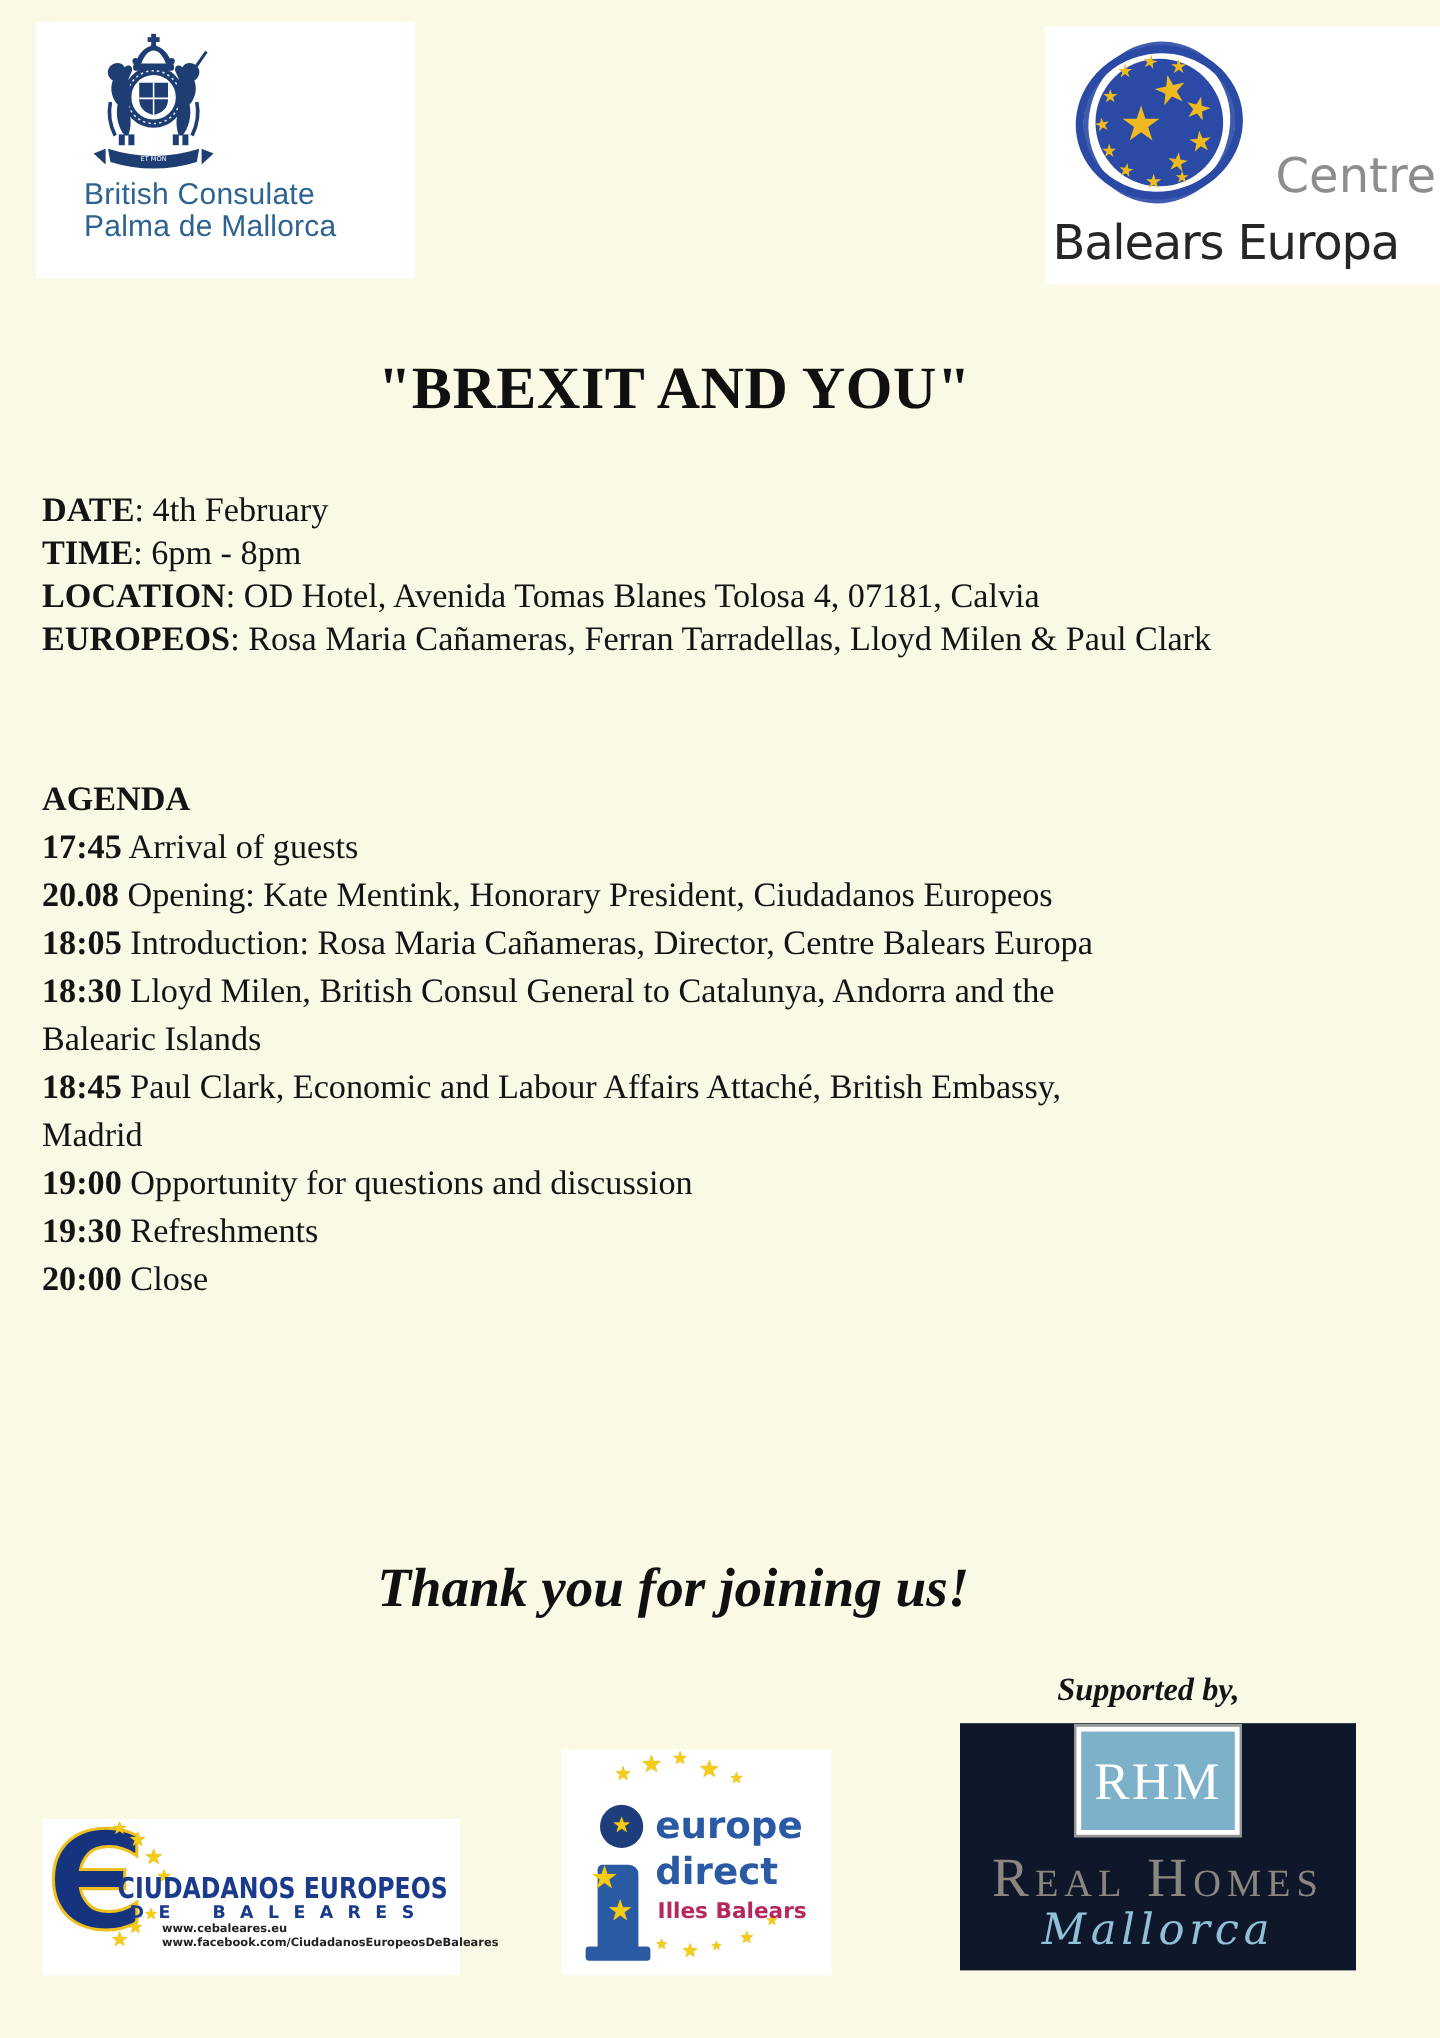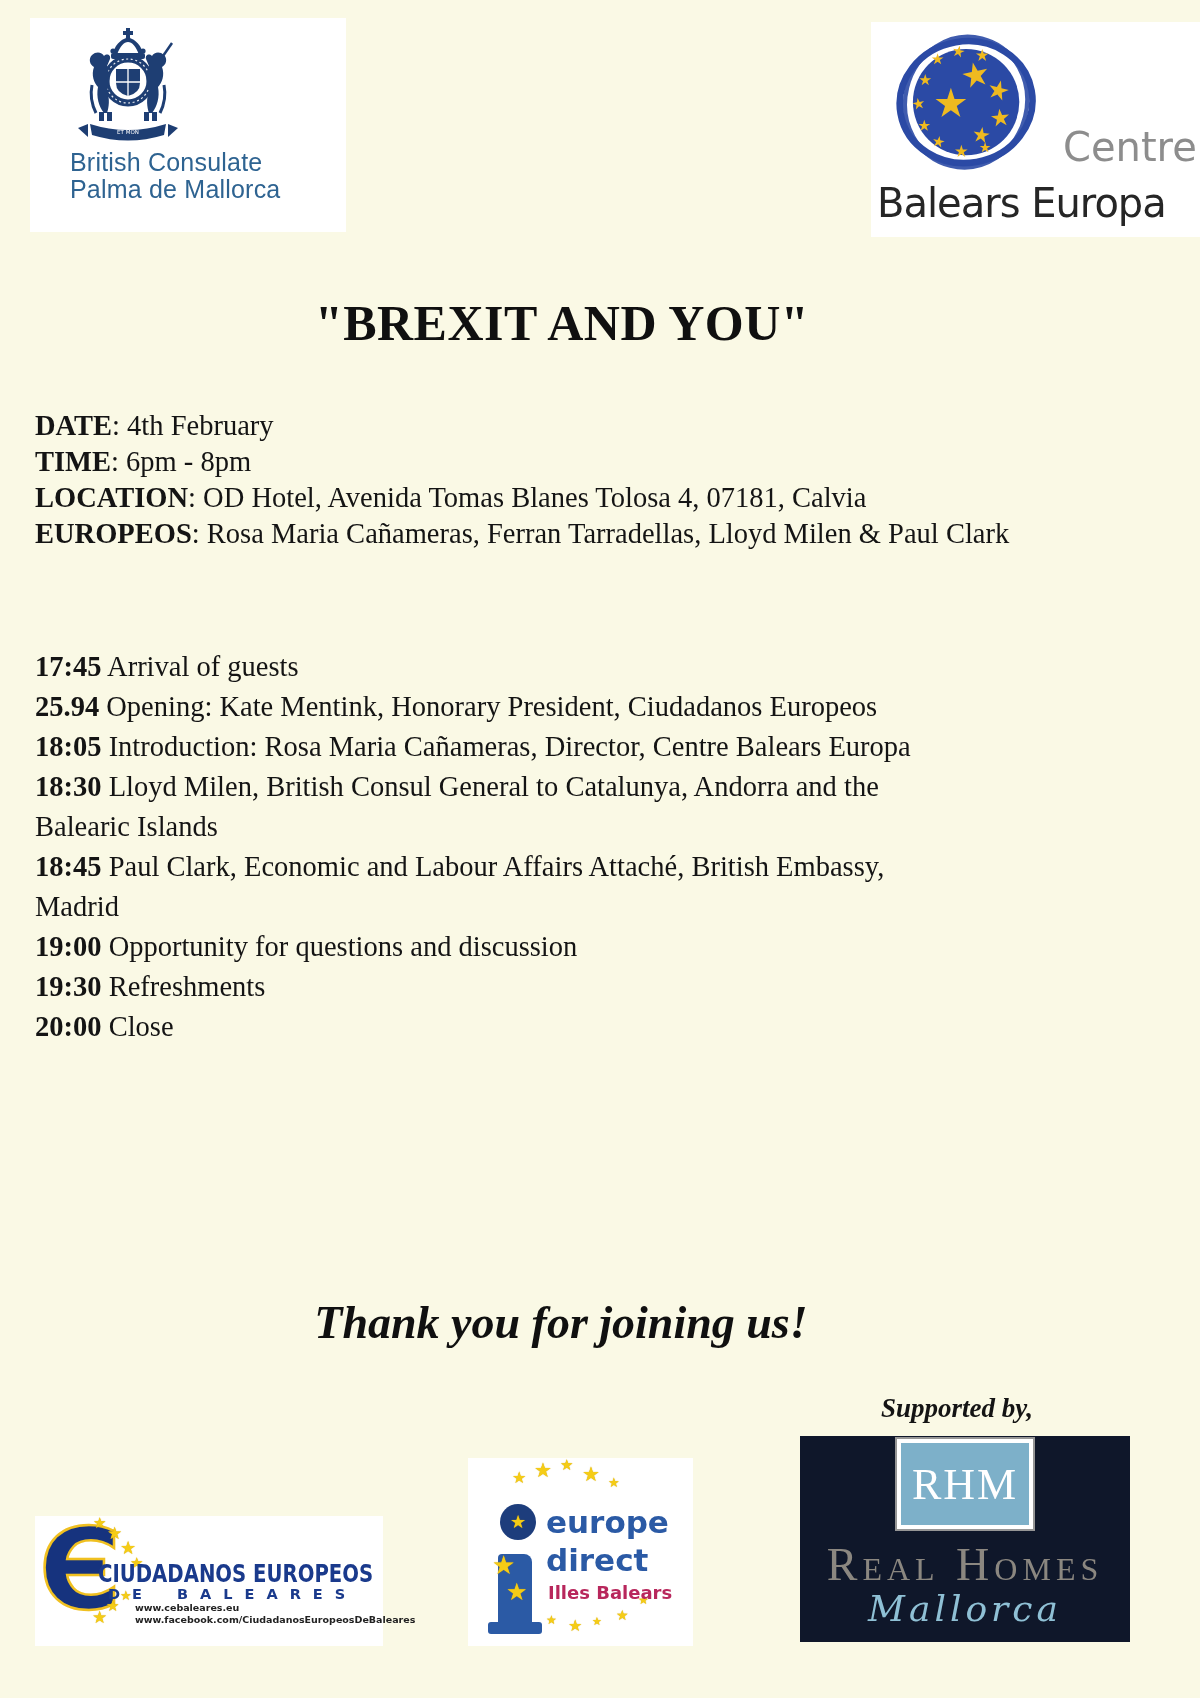--- a/index.html
+++ b/index.html
@@ -214,22 +214,23 @@
 <div class="abs" id="page-title">"BREXIT AND YOU"</div>
 
 <div class="abs" id="details">
   <div><span class="lbl">DATE</span><span>: 4th February</span></div>
   <div><span class="lbl">TIME</span><span>: 6pm - 8pm</span></div>
   <div><span class="lbl">LOCATION</span><span>: OD Hotel, Avenida Tomas Blanes Tolosa 4, 07181, Calvia</span></div>
   <div><span class="lbl">EUROPEOS</span><span>: Rosa Maria Cañameras, Ferran Tarradellas, Lloyd Milen &amp; Paul Clark</span></div>
 </div>
 
 <div class="abs" id="agenda">
+  <div id="agenda-heading">AGENDA</div>
   <div><span class="agenda-time">17:45</span><span class="agenda-text"> Arrival of guests</span></div>
-  <div><span class="agenda-time">25.94</span><span class="agenda-text"> Opening: Kate Mentink, Honorary President, Ciudadanos Europeos</span></div>
+  <div><span class="agenda-time">20.08</span><span class="agenda-text"> Opening: Kate Mentink, Honorary President, Ciudadanos Europeos</span></div>
   <div><span class="agenda-time">18:05</span><span class="agenda-text"> Introduction: Rosa Maria Cañameras, Director, Centre Balears Europa</span></div>
   <div><span class="agenda-time">18:30</span><span class="agenda-text"> Lloyd Milen, British Consul General to Catalunya, Andorra and the
 Balearic Islands</span></div>
   <div><span class="agenda-time">18:45</span><span class="agenda-text"> Paul Clark, Economic and Labour Affairs Attaché, British Embassy,
 Madrid</span></div>
   <div><span class="agenda-time">19:00</span><span class="agenda-text"> Opportunity for questions and discussion</span></div>
   <div><span class="agenda-time">19:30</span><span class="agenda-text"> Refreshments</span></div>
   <div><span class="agenda-time">20:00</span><span class="agenda-text"> Close</span></div>
 </div>
 

